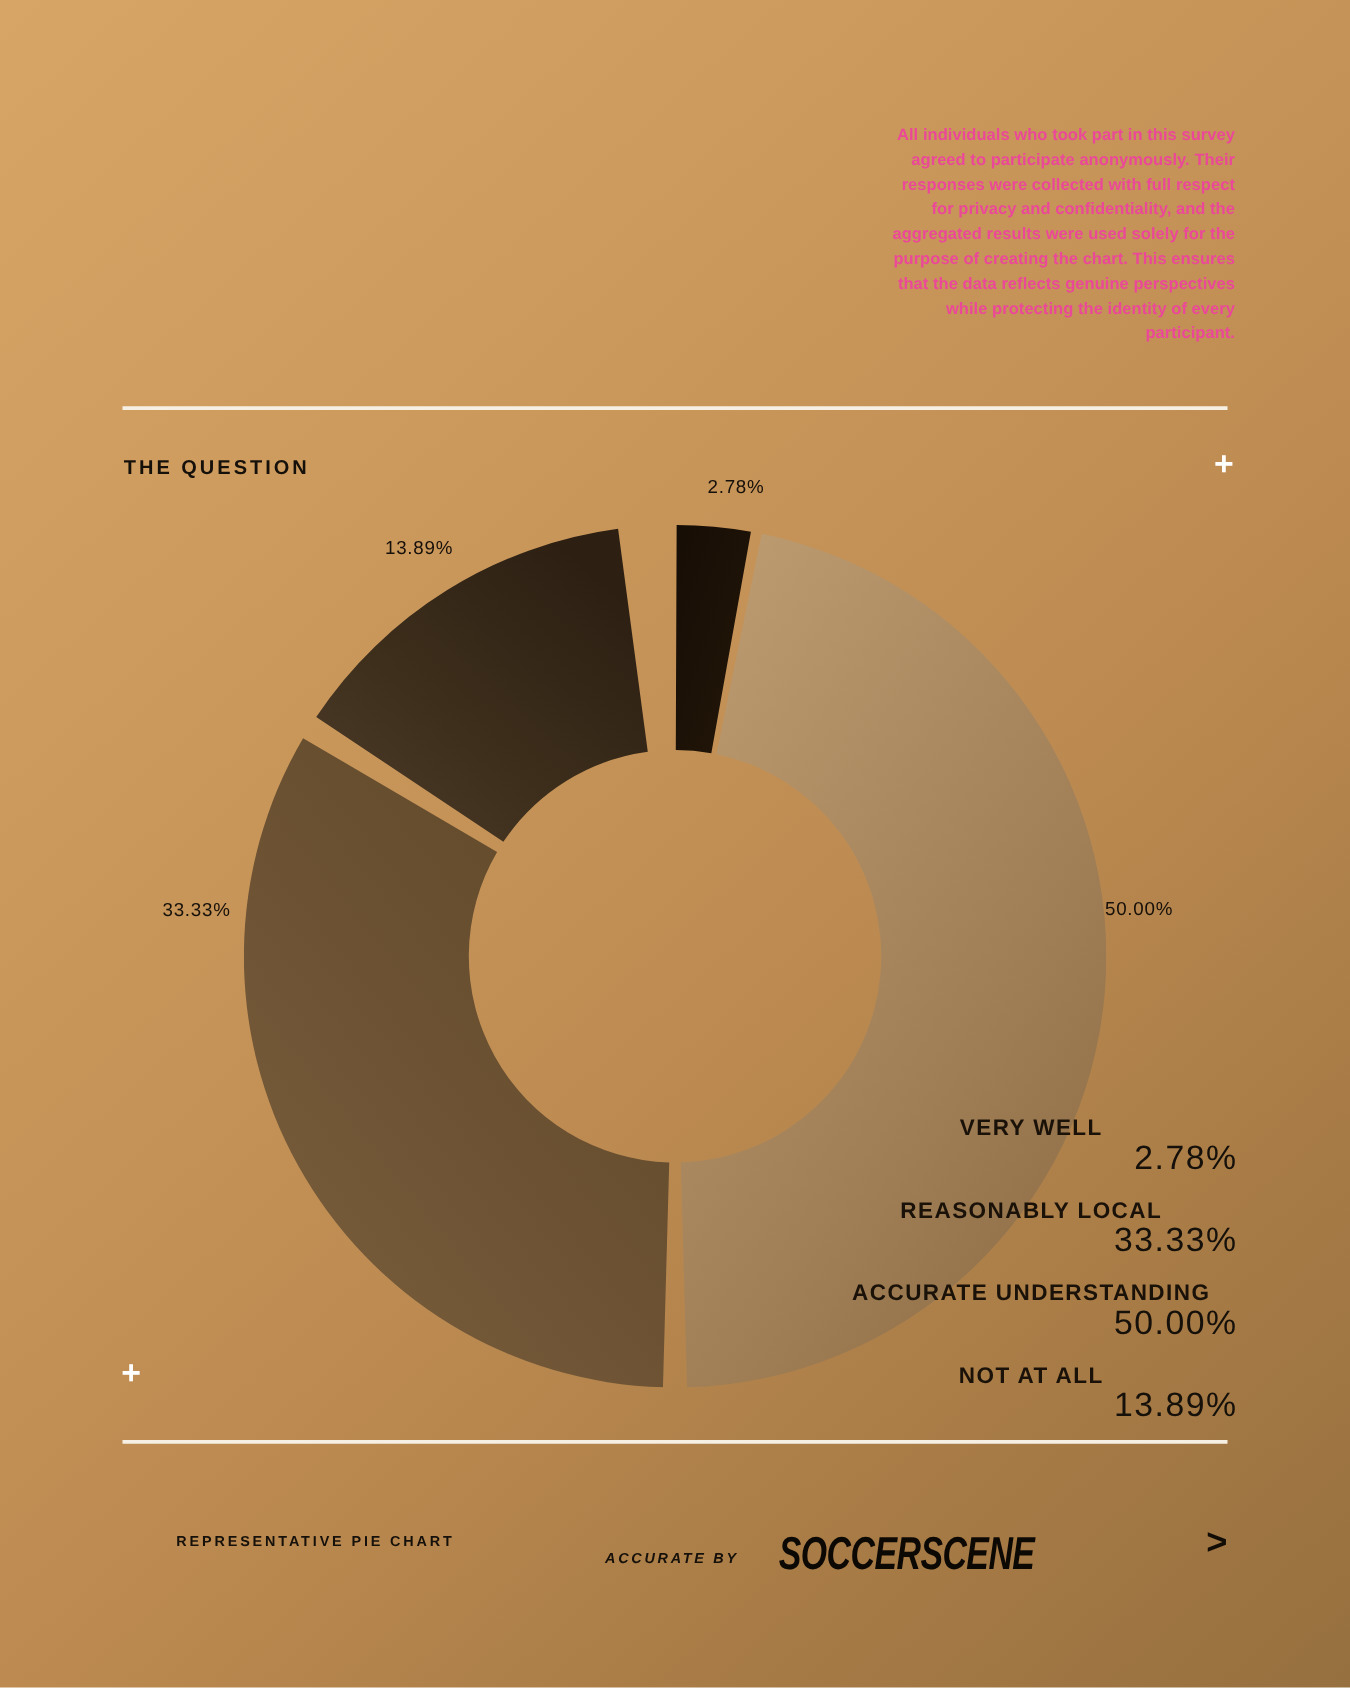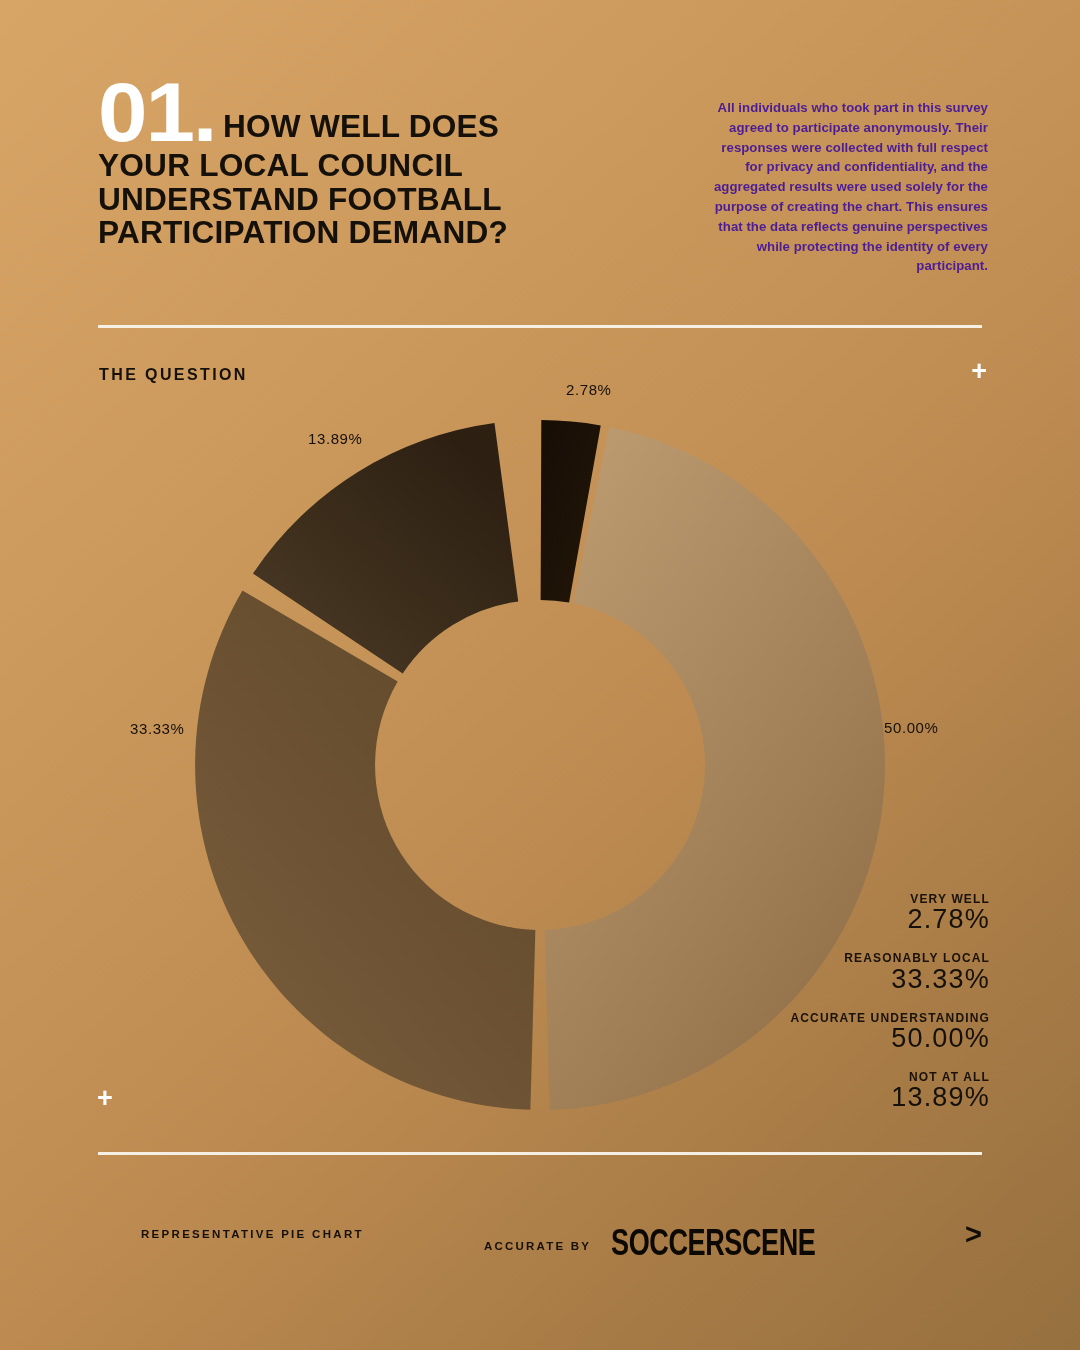--- a/index.html
+++ b/index.html
@@ -45,21 +45,21 @@
     margin-top: 2px;
     transform: scaleX(1.02);
     transform-origin: left;
   }
   .disclaimer {
     position: absolute;
     right: 0;
     top: 20px;
     width: 288px;
     text-align: right;
-    color: #4c1d95;
+    color: #ec4899;
     font-size: 13.2px;
     line-height: 1.5;
     font-weight: 700;
     letter-spacing: 0.05px;
   }
 
   
   .rule {
     position: absolute;
     left: 98px;
@@ -105,68 +105,60 @@
   .lbl-top   { left: 566px; top: 381px; }
   .lbl-left  { left: 130px; top: 720px; }
   .lbl-right { left: 884px; top: 719px; }
   .lbl-ul    { left: 308px; top: 430px; }
 
   
   .legend { position: absolute; right: 90px; top: 893px; width: 330px; text-align: right; }
   .legend-item { margin-bottom: 18px; }
   .legend-item:last-child { margin-bottom: 0; }
   .legend-name {
-    font-size: 12px;
+    font-size: 18px;
     font-weight: 700;
     letter-spacing: 1.15px;
     color: #1a1209;
     line-height: 1.1;
+    text-align: center;
   }
   .legend-value {
     font-size: 27px;
     font-weight: 500;
     letter-spacing: 1.2px;
     color: #15100a;
     line-height: 1.08;
     margin-top: -1px;
   }
 
   
   .footer { position: absolute; left: 98px; top: 1224px; width: 884px; height: 40px; }
   .footer-left {
     position: absolute; left: 0; top: 4px;
     font-size: 11.5px; font-weight: 700; letter-spacing: 2.3px; color: #15100a; padding-left: 43px;
   }
-  .footer-mid { position: absolute; left: 386px; top: 0; display: flex; align-items: baseline; gap: 20px; }
+  .footer-mid { position: absolute; left: 386px; top: 0; display: flex; align-items: baseline; gap: 32px; font-style: italic; }
   .accurate {
     font-size: 11.5px; font-weight: 700; letter-spacing: 2.2px; color: #15100a;
     position: relative; top: -4px;
   }
   .brand {
     font-size: 33px; font-weight: 700; letter-spacing: -0.5px; color: #0c0804;
     transform: scaleX(0.82) scaleY(1.12); transform-origin: left center;
   }
   .footer-arrow {
     position: absolute; right: 0; top: -4px;
     font-size: 29px; font-weight: 700; color: #120c06; line-height: 1;
   }
 </style>
 </head>
 <body>
 
 <div class="header">
-  <div class="title-block">
-    <div class="title-line-one">
-      <span class="num">01.</span>
-      <span class="headline">HOW WELL DOES</span>
-    </div>
-    <div class="headline-rest">YOUR LOCAL COUNCIL
-UNDERSTAND FOOTBALL
-PARTICIPATION DEMAND?</div>
-  </div>
   <div class="disclaimer">All individuals who took part in this survey agreed to participate anonymously. Their responses were collected with full respect for privacy and confidentiality, and the aggregated results were used solely for the purpose of creating the chart. This ensures that the data reflects genuine perspectives while protecting the identity of every participant.</div>
 </div>
 
 <div class="rule rule-top"></div>
 
 <div class="kicker">THE QUESTION</div>
 <div class="plus plus-tr">+</div>
 <div class="plus plus-bl">+</div>
 
 <div class="chart-wrap">

